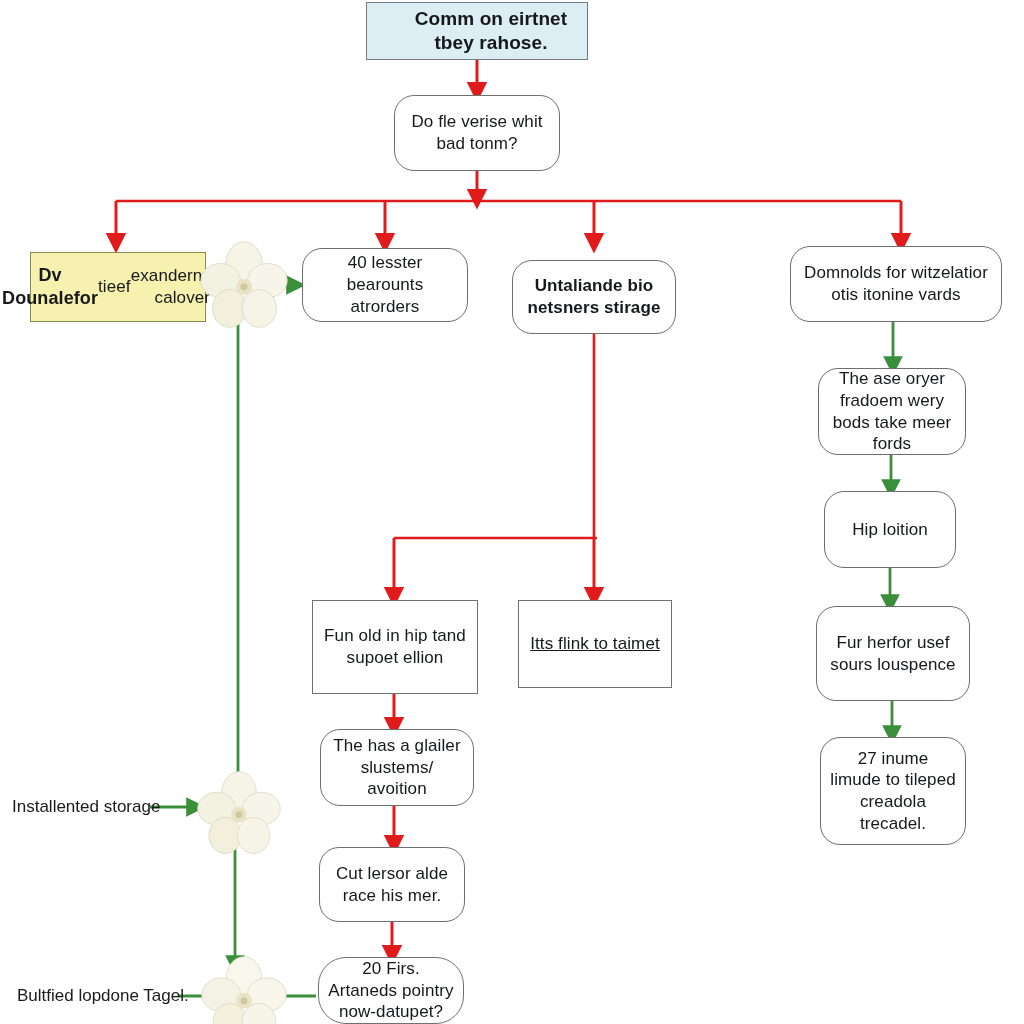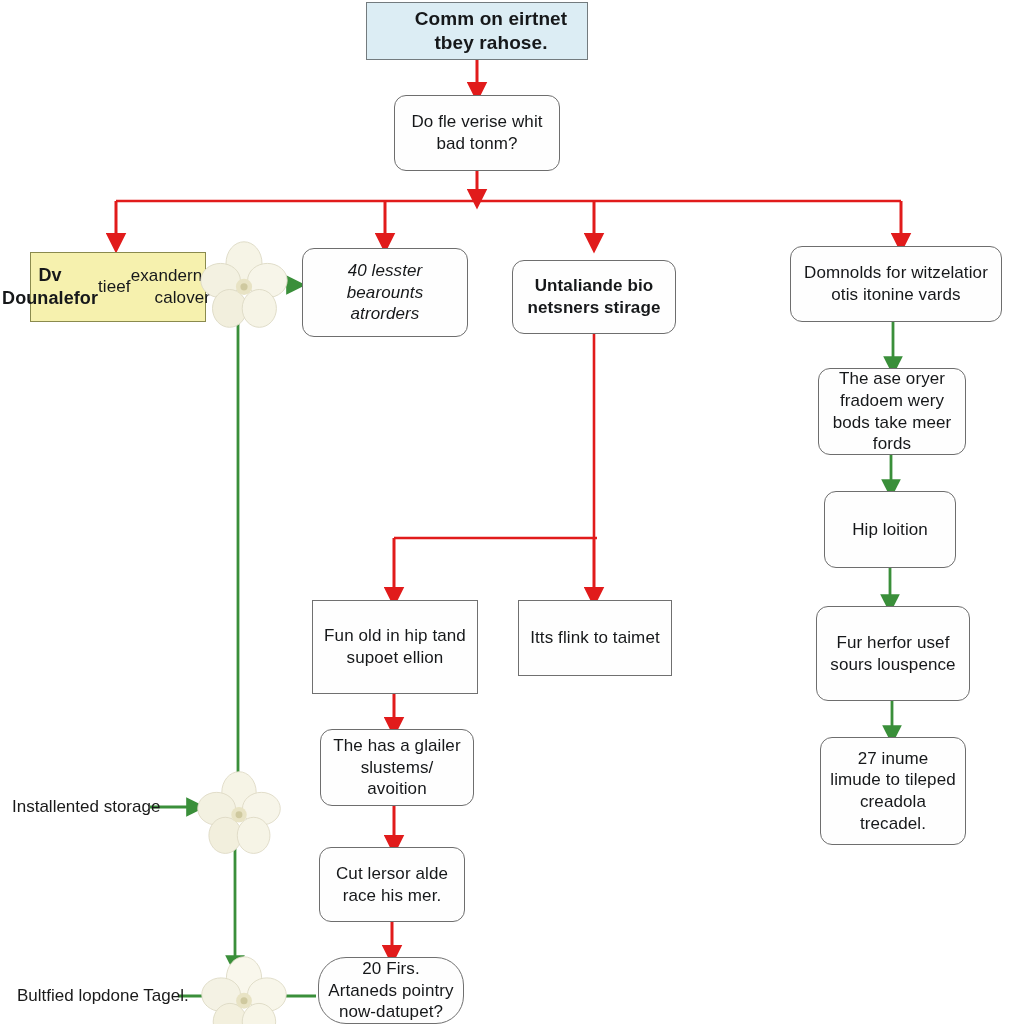--- a/index.html
+++ b/index.html
@@ -19,21 +19,21 @@
   
   .node{
     position:absolute;
     box-sizing:border-box;
     display:flex;
     align-items:center;
     justify-content:center;
     text-align:center;
     background:#fefefe;
     border:1.6px solid #6e6e6e;
-    border-radius:12px;
+    border-radius:20px;
     color:#16181a;
     font-size:17px;
     line-height:1.28;
     padding:6px 9px;
     z-index:3;
     letter-spacing:.1px;
   }
   .node .txt{display:block;width:100%;}
   .node.sharp{border-radius:0;border-color:#707070;}
   .node.start{
@@ -137,21 +137,21 @@
   <div class="node" style="left:394px;top:95px;width:166px;height:76px;">
     <span class="txt">Do fle verise whit bad tonm?</span>
   </div>
 
   <div class="node highlight" style="left:30px;top:252px;width:176px;height:70px;flex-direction:row;justify-content:center;">
     <span class="l1">Dv Dounalefor</span>
     <span class="l2">tieef</span>
     <span class="l3">exandernceal calover</span>
   </div>
 
-  <div class="node" style="left:302px;top:248px;width:166px;height:89px;font-style:italic;">
+  <div class="node" style="left:302px;top:248px;width:166px;height:74px;">
     <span class="txt">40 lesster bearounts atrorders</span>
   </div>
 
   <div class="node" style="left:512px;top:260px;width:164px;height:74px;font-weight:bold;">
     <span class="txt">Untaliande bio netsners stirage</span>
   </div>
 
   <div class="node" style="left:790px;top:246px;width:212px;height:76px;">
     <span class="txt">Domnolds for witzelatior otis itonine vards</span>
   </div>
@@ -169,21 +169,21 @@
   </div>
 
   <div class="node" style="left:820px;top:737px;width:146px;height:108px;">
     <span class="txt">27 inume limude to tileped creadola trecadel.</span>
   </div>
 
   <div class="node sharp" style="left:312px;top:600px;width:166px;height:94px;">
     <span class="txt">Fun old in hip tand supoet ellion</span>
   </div>
 
-  <div class="node sharp" style="left:518px;top:600px;width:154px;height:76px;">
+  <div class="node sharp" style="left:518px;top:600px;width:154px;height:88px;text-decoration:underline;">
     <span class="txt">Itts flink to taimet</span>
   </div>
 
   <div class="node" style="left:320px;top:729px;width:154px;height:77px;">
     <span class="txt">The has a glailer slustems/ avoition</span>
   </div>
 
   <div class="node" style="left:319px;top:847px;width:146px;height:75px;">
     <span class="txt">Cut lersor alde race his mer.</span>
   </div>

